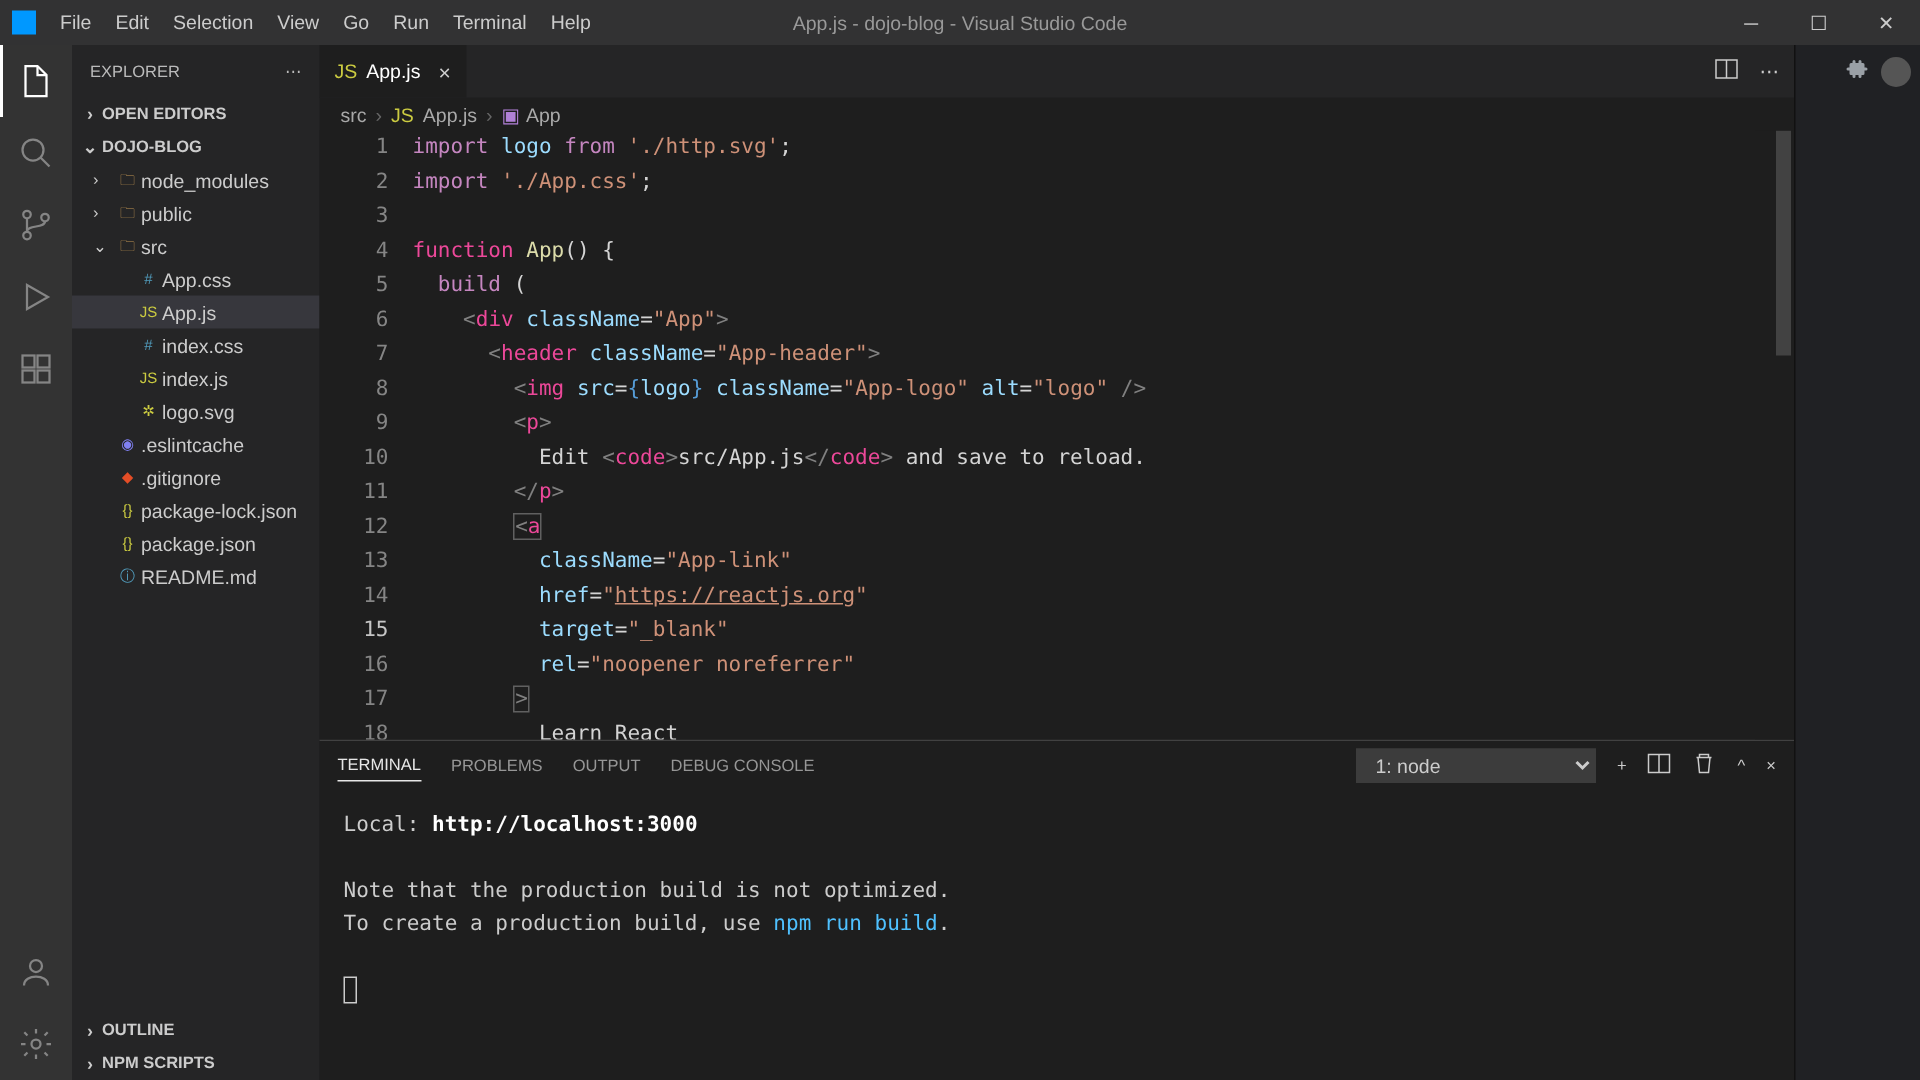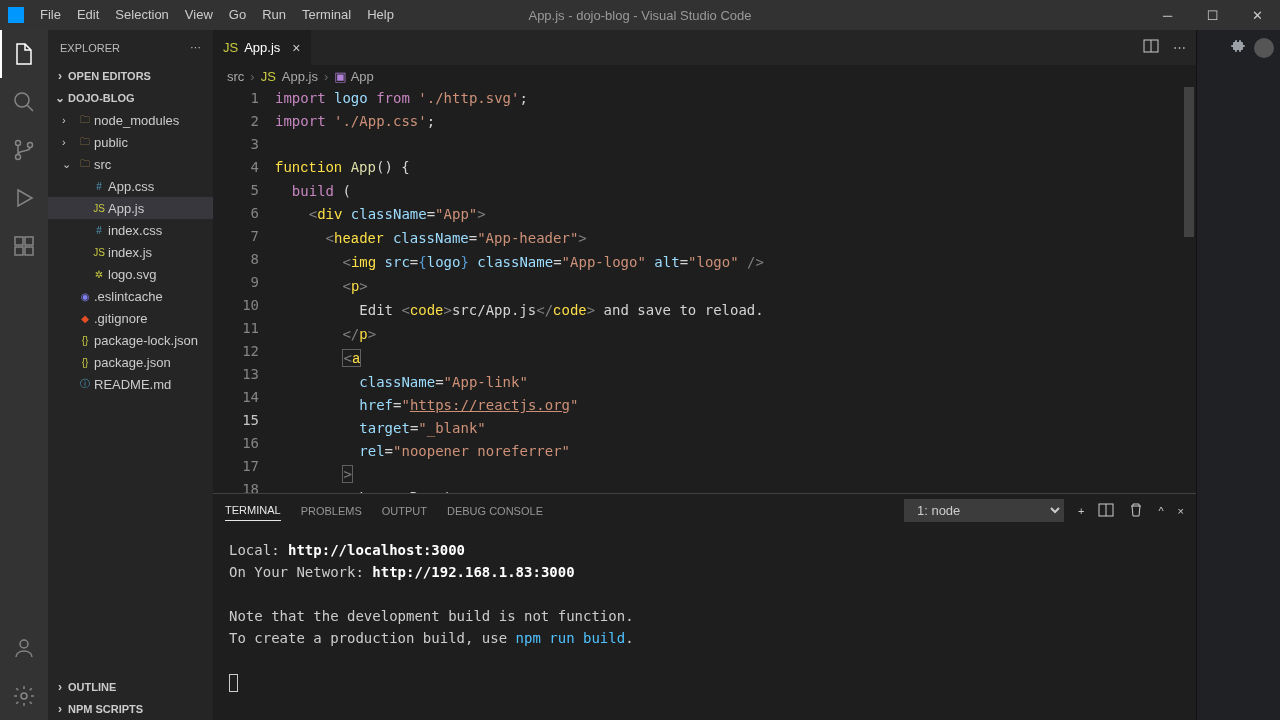--- a/index.html
+++ b/index.html
@@ -199,21 +199,21 @@
   font-family: "Consolas", monospace;
   font-size: 14px;
   line-height: 23px;
   white-space: pre;
   flex: 1;
 }
 .tok-kw { color: #c586c0; }
 .tok-var { color: #9cdcfe; }
 .tok-fn { color: #dcdcaa; }
 .tok-str { color: #ce9178; }
-.tok-tag { color: #fde047; font-family: Liberation Mono, monospace; }
+.tok-tag { color: #ec4899; }
 .tok-attr { color: #9cdcfe; }
 .tok-brace { color: #569cd6; }
 .tok-text { color: #d4d4d4; }
 .tok-punc { color: #808080; }
 .cursor-box { border: 1px solid #606060; }
 .minimap {
   width: 12px;
   background: #1e1e1e;
   border-left: none;
 }
@@ -532,23 +532,22 @@
               </svg></span>
           <span><svg class="svg-icon-sm" viewBox="0 0 16 16" fill="none" stroke="currentColor">
                 <path d="M3 4h10M5 4V2h6v2M4 4l1 10h6l1-10"></path>
               </svg></span>
           <span>^</span>
           <span>×</span>
         </div>
       </div>
       <div class="term-body">
 <div>  <span>Local:</span>            <span class="term-bold"><span>http://localhost:</span><span>3000</span></span></div>
-<div>  <span>On Your Network:</span>  <span class="term-bold"><span>http://192.168.1.83:</span><span>3000</span></span></div>
 <div>&nbsp;</div>
-<div>Note that the development build is not function.</div>
+<div>Note that the production build is not optimized.</div>
 <div><span>To create a production build, use </span><span class="term-accent">npm run build</span><span>.</span></div>
 <div>&nbsp;</div>
 <div><span class="term-cursor"></span></div>
       </div>
     </div>
   </div>
 
   <div class="right-strip">
     <div style="color:#9aa0a6">
       <svg class="svg-icon-sm" viewBox="0 0 16 16" fill="currentColor">

